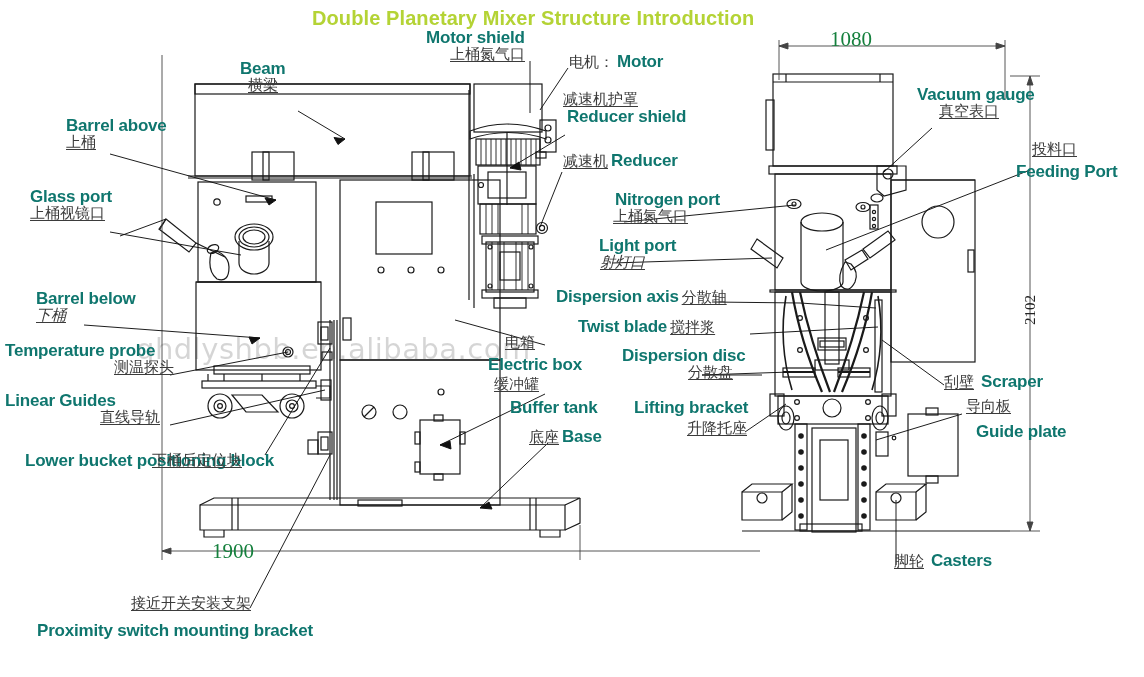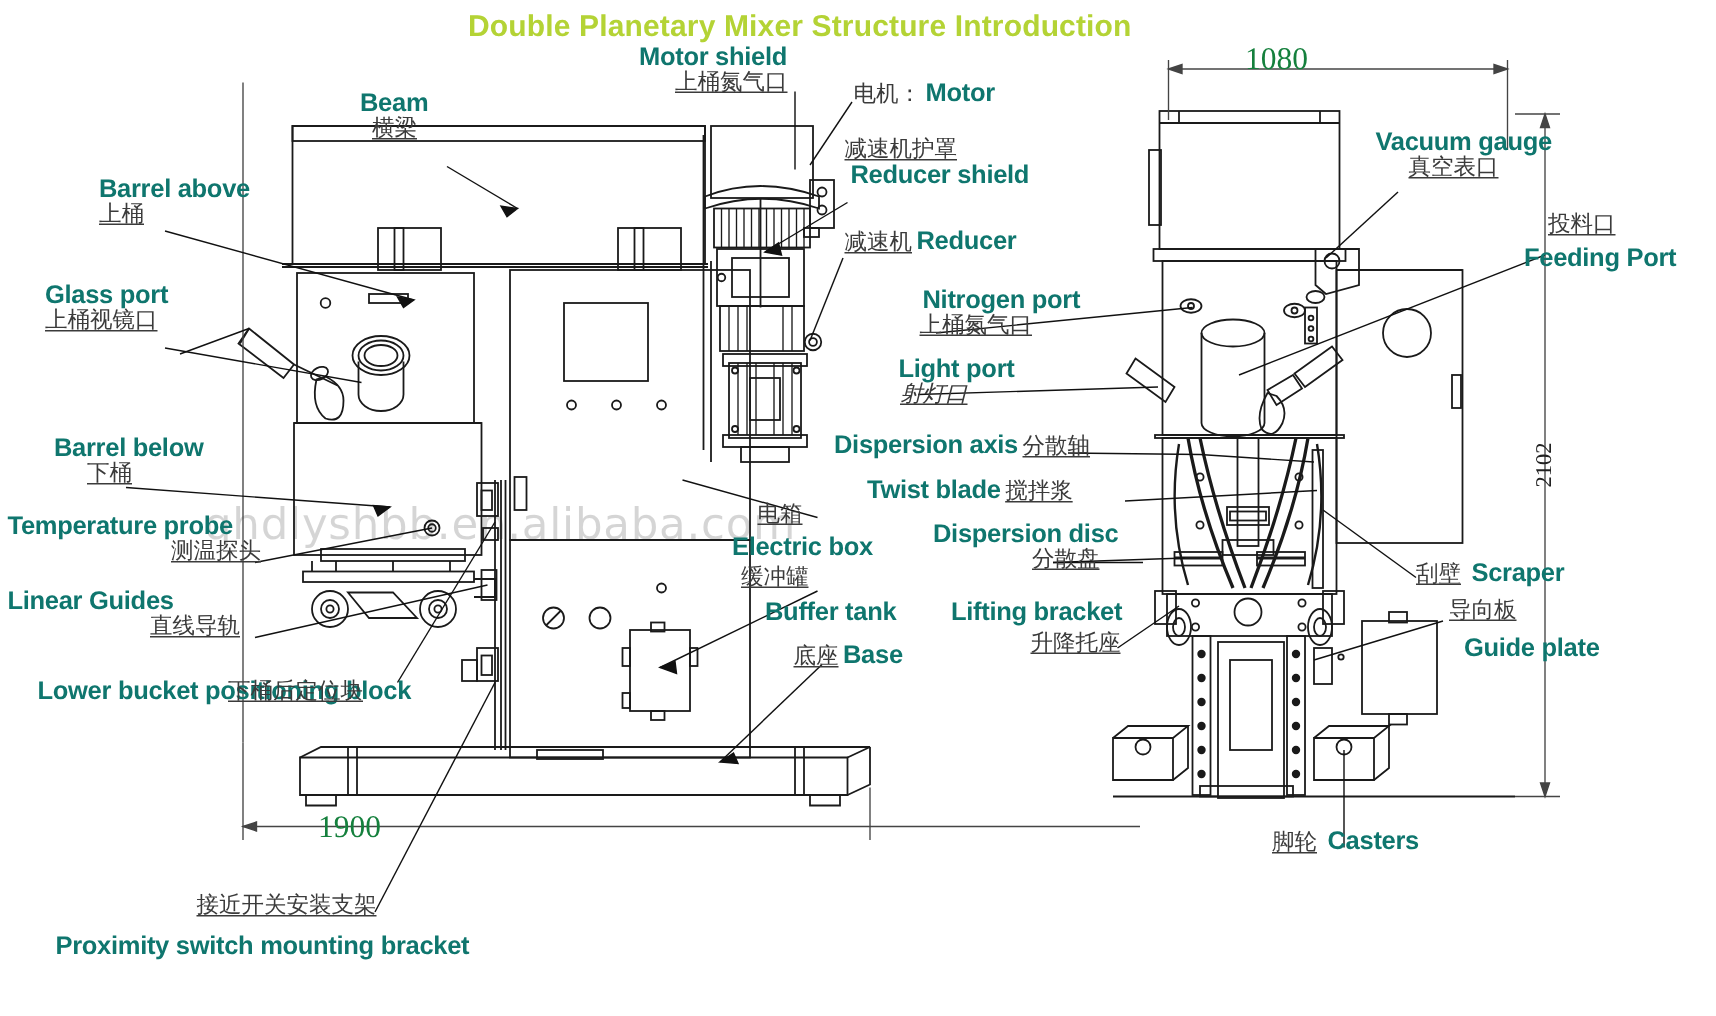--- a/index.html
+++ b/index.html
@@ -384,21 +384,21 @@
     <div class="cn">上桶</div>
   </div>
 
   <div class="lbl" style="left:30px;top:188px;">
     <div class="en">Glass port</div>
     <div class="cn">上桶视镜口</div>
   </div>
 
   <div class="lbl" style="left:36px;top:290px;">
     <div class="en">Barrel below</div>
-    <div class="cn" style="margin-left:22px;">下桶</div>
+    <div class="cn" style="font-style:italic;">下桶</div>
   </div>
 
   <div class="lbl" style="left:5px;top:342px;">
     <div class="en">Temperature probe</div>
     <div class="cn" style="margin-left:109px;text-align:right;">测温探头</div>
   </div>
 
   <div class="lbl" style="left:5px;top:392px;">
     <div class="en">Linear Guides</div>
     <div class="cn" style="margin-left:95px;">直线导轨</div>
@@ -506,21 +506,21 @@
     <span class="en" style="margin-left:4px;">Scraper</span>
   </div>
 
   <div class="lbl" style="left:966px;top:399px;">
     <div class="cn">导向板</div>
   </div>
   <div class="lbl" style="left:976px;top:423px;">
     <div class="en">Guide plate</div>
   </div>
 
-  <div class="lbl row" style="left:848px;top:552px;">
+  <div class="lbl row" style="left:894px;top:552px;">
     <span class="cn">脚轮</span>
     <span class="en" style="margin-left:4px;">Casters</span>
   </div>
 
   <div class="dim" style="left:830px;top:27px;">1080</div>
   <div class="dimv" style="left:1022px;top:325px;">2102</div>
   <div class="dim" style="left:212px;top:539px;">1900</div>
 
 </div>
 

